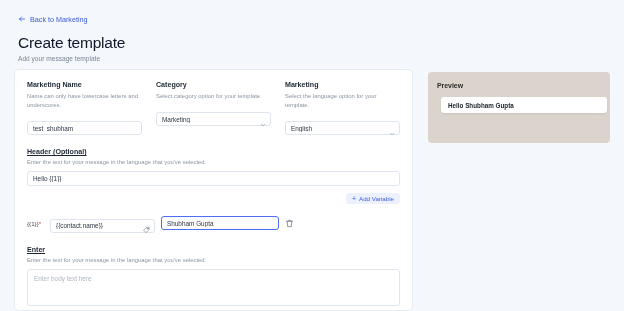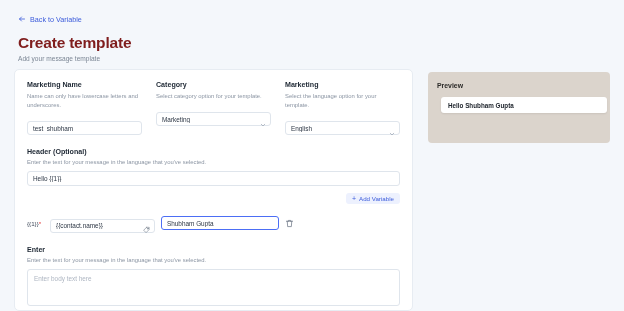--- a/index.html
+++ b/index.html
@@ -16,21 +16,21 @@
   .back-link {
     display: inline-flex; align-items: center; gap: 4px;
     color: #3b5bdb; font-size: 7.2px; font-weight: 500;
     cursor: pointer; text-decoration: none;
   }
   .back-arrow { display: inline-block; width: 8px; height: 8px; }
   .back-arrow svg { display: block; }
 
   .page-title {
     margin: 7px 0 0 18px;
-    font-size: 15.5px; font-weight: 700; color: #7f1d1d;
+    font-size: 15.5px; font-weight: 400; color: #0f172a;
     letter-spacing: -0.2px;
   }
   .page-sub {
     margin: 3px 0 0 18px;
     font-size: 6.6px; color: #7c8795;
   }
 
   
   .card {
     position: absolute; left: 14px; top: 69px;
@@ -60,21 +60,21 @@
   .select-wrap .chev {
     position: absolute; right: 5px; top: 50%; transform: translateY(-50%);
     pointer-events: none; width: 6px; height: 6px;
   }
 
   .name-input-row { margin-top: 7px; }
   .cat-input-row  { margin-top: 7px; }
 
   
   .section { margin-top: 13px; }
-  .section-label { font-size: 7.1px; font-weight: 700; color: #1d2733; }
+  .section-label { font-size: 7.1px; font-weight: 700; color: #1d2733; text-decoration: underline; }
   .section-hint  { font-size: 5.9px; color: #8b95a3; margin-top: 3px; }
   .wide-input { margin-top: 6px; height: 15px; }
 
   .btn-row { display: flex; justify-content: flex-end; margin-top: 7px; }
   .add-var-btn {
     display: inline-flex; align-items: center; gap: 3px;
     background: #edf1fe; color: #3b5bdb;
     border: none; border-radius: 3px;
     height: 11px; padding: 0 6px;
     font-family: "Liberation Sans", sans-serif;
@@ -148,21 +148,21 @@
 <div class="page">
 
   <div class="topbar">
     <a class="back-link" href="#">
       <span class="back-arrow">
         <svg viewBox="0 0 16 16" width="8" height="8" fill="none" stroke="#3b5bdb" stroke-width="1.6" stroke-linecap="round" stroke-linejoin="round">
           <path d="M13 8H3"></path>
             <path d="M7 4L3 8l4 4"></path>
         </svg>
       </span>
-      <span>Back to Variable</span>
+      <span>Back to Marketing</span>
     </a>
   </div>
 
   <h1 class="page-title">Create template</h1>
   <div class="page-sub">Add your message template</div>
 
   <div class="card">
 
     <div class="cols">
 

